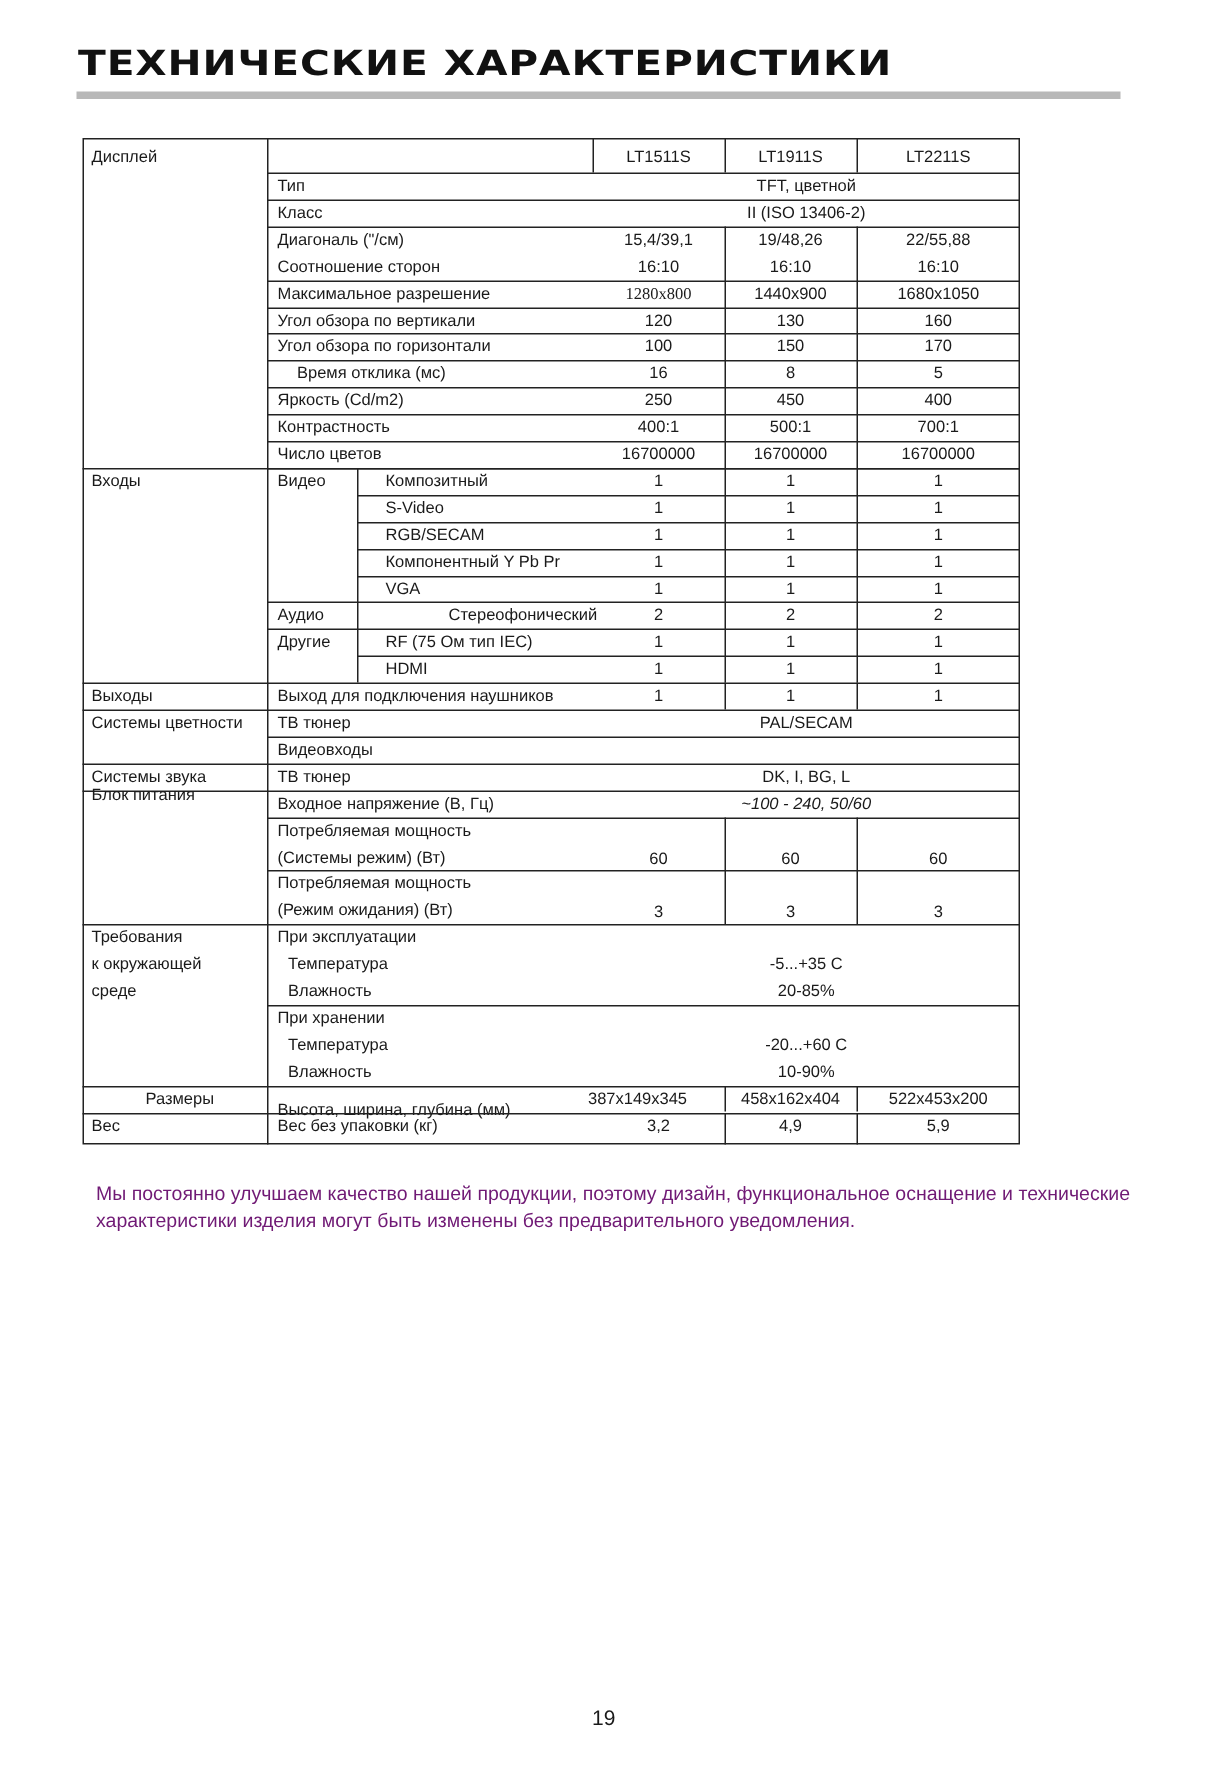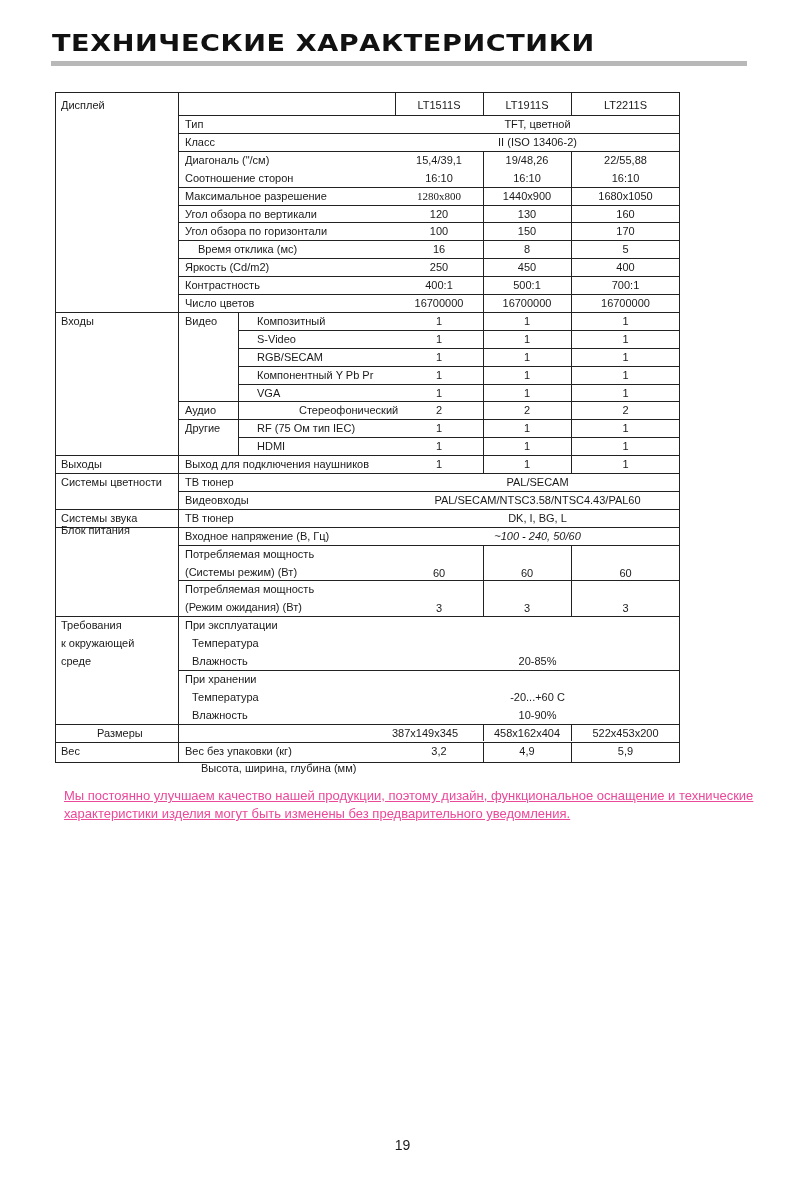--- a/index.html
+++ b/index.html
@@ -5,21 +5,21 @@
   html,body{margin:0;padding:0;background:#fff;}
   body{width:805px;height:1191px;position:relative;overflow:hidden;font-family:"Liberation Sans",sans-serif;color:#1a1a1a;}
   .title{position:absolute;left:52px;top:30px;font-family:"DejaVu Sans",sans-serif;font-weight:bold;font-size:23px;letter-spacing:0.5px;transform:scaleX(1.18);transform-origin:left center;color:#111;}
   .rule{position:absolute;left:51px;top:61px;width:696px;height:5px;background:#b8b8b8;}
   .tbl{position:absolute;left:55px;top:92px;width:625px;height:671px;border:1px solid #222;box-sizing:border-box;}
   .hl,.vl{position:absolute;background:#222;}
   .hl{height:1px;}
   .vl{width:1px;}
   .c{position:absolute;font-size:11px;line-height:18px;white-space:nowrap;}
   .ctr{text-align:center;}
-  .note{position:absolute;left:64px;top:787px;width:700px;font-size:13px;line-height:18px;color:#ec4899;text-decoration:underline;}
+  .note{position:absolute;left:64px;top:787px;width:700px;font-size:13px;line-height:18px;color:#701a75;}
   .page{position:absolute;left:0;width:805px;top:1137px;text-align:center;font-size:14px;}
 </style>
 </head>
 <body>
 
 <div class="title">ТЕХНИЧЕСКИЕ ХАРАКТЕРИСТИКИ</div>
 <div class="rule"></div>
 
 <div class="tbl" id="tbl">
     <div class="c" style="left: 5px; top: 3px;">Дисплей</div>
@@ -137,21 +137,20 @@
     <div class="c ctr" style="left: 427px; top: 362.1px; width: 88px;">1</div>
     <div class="c ctr" style="left: 515px; top: 362.1px; width: 109px;">1</div>
     <div class="vl" style="left: 427px; top: 362.1px; height: 17.9px;"></div>
     <div class="vl" style="left: 515px; top: 362.1px; height: 17.9px;"></div>
     <div class="hl" style="left: -1px; top: 380px; width: 625px;"></div>
     <div class="c" style="left: 5px; top: 380px;">Системы цветности</div>
     <div class="c" style="left: 129px; top: 380px;">ТВ тюнер</div>
     <div class="c ctr" style="left: 339px; top: 380px; width: 285px;">PAL/SECAM</div>
     <div class="hl" style="left: 122px; top: 397.9px; width: 502px;"></div>
     <div class="c" style="left: 129px; top: 397.9px;">Видеовходы</div>
-    <div class="c ctr" style="left: 339px; top: 397.9px; width: 285px;">PAL/SECAM/NTSC3.58/NTSC4.43/PAL60</div>
     <div class="hl" style="left: -1px; top: 415.8px; width: 625px;"></div>
     <div class="c" style="left: 5px; top: 415.8px;">Системы звука</div>
     <div class="c" style="left: 129px; top: 415.8px;">ТВ тюнер</div>
     <div class="c ctr" style="left: 339px; top: 415.8px; width: 285px;">DK, I, BG, L</div>
     <div class="hl" style="left: -1px; top: 433.7px; width: 625px;"></div>
     <div class="c" style="left: 5px; top: 428px;">Блок питания</div>
     <div class="c" style="left: 129px; top: 433.7px;">Входное напряжение (В, Гц)</div>
     <div class="c ctr" style="left: 339px; top: 433.7px; width: 285px; font-style: italic;">~100 - 240, 50/60</div>
     <div class="hl" style="left: 122px; top: 451.6px; width: 502px;"></div>
     <div class="c" style="left: 129px; top: 451.6px;">Потребляемая мощность</div>
@@ -169,30 +168,31 @@
     <div class="c ctr" style="left: 515px; top: 506.3px; width: 109px;">3</div>
     <div class="vl" style="left: 427px; top: 487.4px; height: 35.8px;"></div>
     <div class="vl" style="left: 515px; top: 487.4px; height: 35.8px;"></div>
     <div class="hl" style="left: -1px; top: 523.2px; width: 625px;"></div>
     <div class="c" style="left: 5px; top: 523.2px;">Требования</div>
     <div class="c" style="left: 5px; top: 541.1px;">к окружающей</div>
     <div class="c" style="left: 5px; top: 559px;">среде</div>
     <div class="c" style="left: 129px; top: 523.2px;">При эксплуатации</div>
     <div class="c" style="left: 136px; top: 541.1px;">Температура</div>
     <div class="c" style="left: 136px; top: 559px;">Влажность</div>
+    <div class="c ctr" style="left: 339px; top: 541.1px; width: 285px;">-5...+35 C</div>
     <div class="c ctr" style="left: 339px; top: 559px; width: 285px;">20-85%</div>
     <div class="hl" style="left: 122px; top: 576.9px; width: 502px;"></div>
     <div class="c" style="left: 129px; top: 576.9px;">При хранении</div>
     <div class="c" style="left: 136px; top: 594.8px;">Температура</div>
     <div class="c" style="left: 136px; top: 612.7px;">Влажность</div>
     <div class="c ctr" style="left: 339px; top: 594.8px; width: 285px;">-20...+60 C</div>
     <div class="c ctr" style="left: 339px; top: 612.7px; width: 285px;">10-90%</div>
     <div class="hl" style="left: -1px; top: 630.6px; width: 625px;"></div>
     <div class="c" style="left: 5px; top: 630.6px; margin-left: 36px;">Размеры</div>
-    <div class="c" style="left: 129px; top: 666px; margin-left: 16px;">Высота, ширина, глубина (мм)</div>
+    <div class="c" style="left: 129px; top: 638px;">Высота, ширина, глубина (мм)</div>
     <div class="c ctr" style="left: 325px; top: 630.6px; width: 88px; text-align: center;">387x149x345</div>
     <div class="c ctr" style="left: 427px; top: 630.6px; width: 88px;">458x162x404</div>
     <div class="c ctr" style="left: 515px; top: 630.6px; width: 109px;">522x453x200</div>
     <div class="vl" style="left: 427px; top: 630.6px; height: 17.9px;"></div>
     <div class="vl" style="left: 515px; top: 630.6px; height: 17.9px;"></div>
     <div class="hl" style="left: -1px; top: 648.5px; width: 625px;"></div>
     <div class="c" style="left: 5px; top: 648.5px;">Вес</div>
     <div class="c" style="left: 129px; top: 648.5px;">Вес без упаковки (кг)</div>
     <div class="c ctr" style="left: 339px; top: 648.5px; width: 88px;">3,2</div>
     <div class="c ctr" style="left: 427px; top: 648.5px; width: 88px;">4,9</div>

